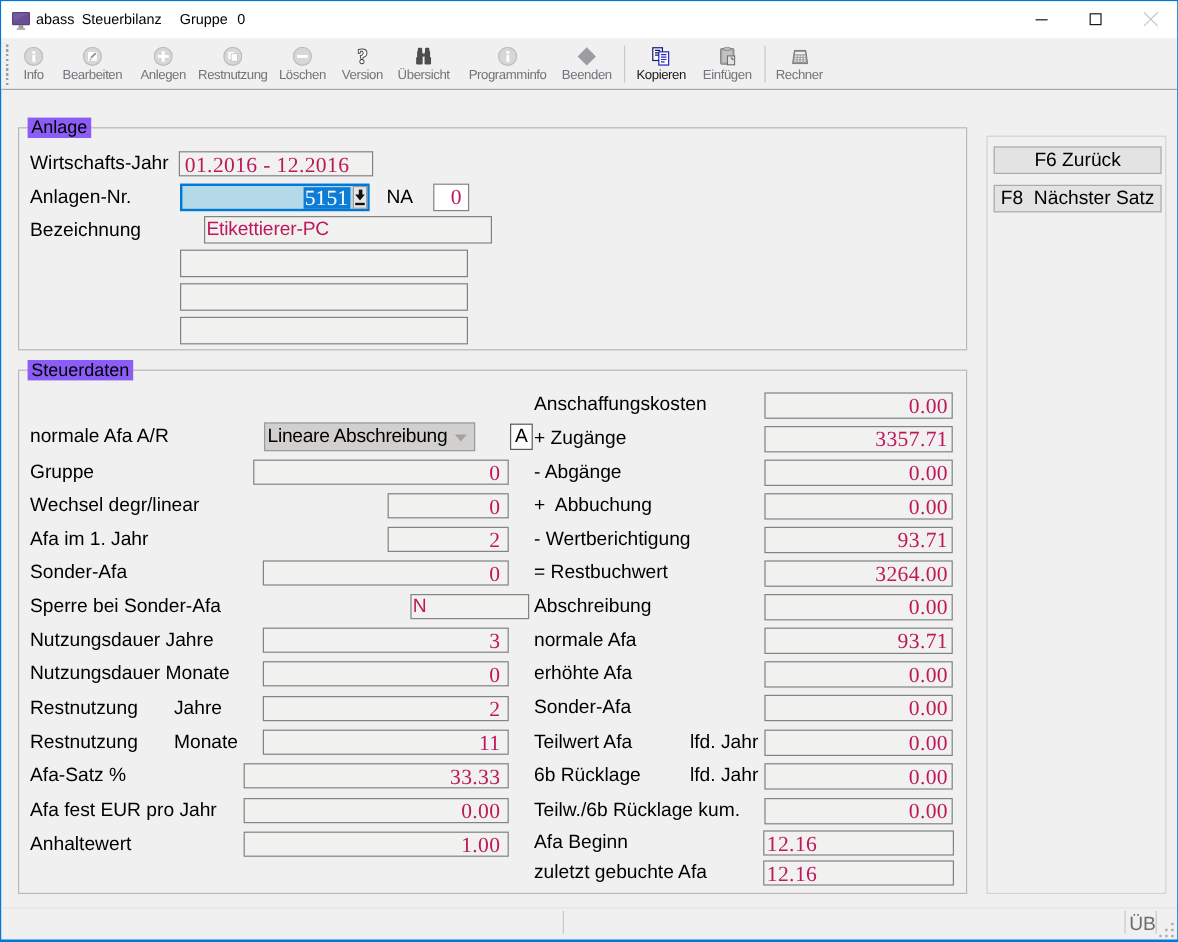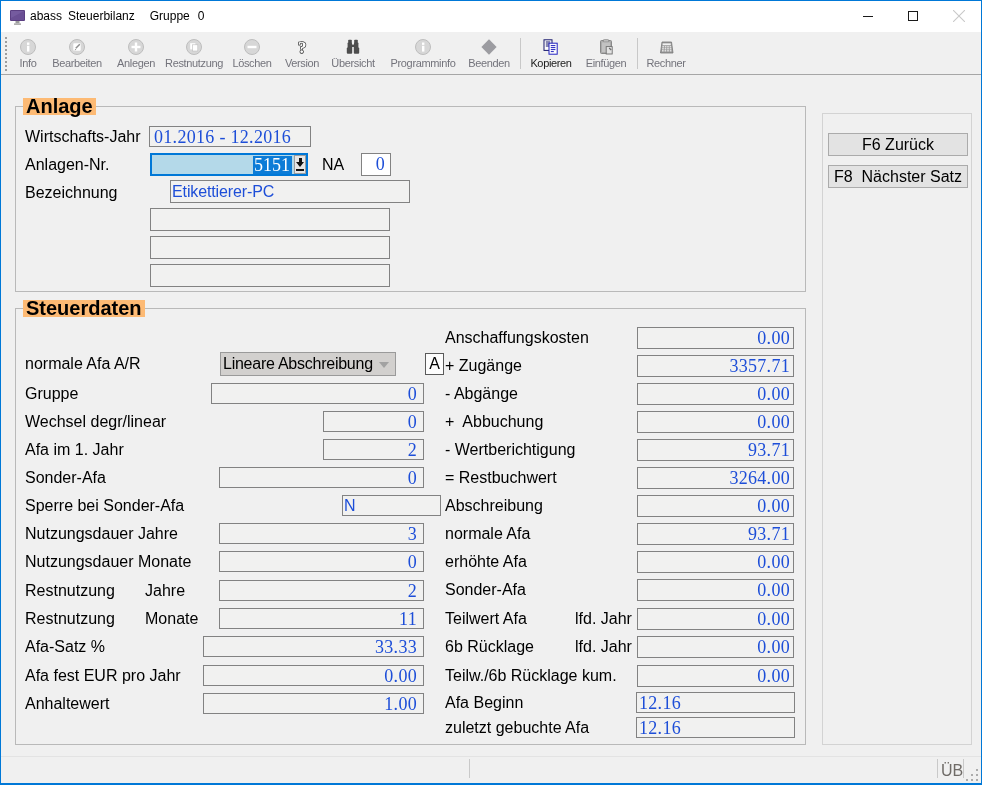--- a/index.html
+++ b/index.html
@@ -15,32 +15,32 @@
              border-bottom:1px solid #a6a6a6; }
   .grip { left:4px; top:5px; width:2px; height:36px;
           background:repeating-linear-gradient(180deg,#9d9d9d 0 2px,transparent 2px 4px); }
   .tbtn { top:2px; height:40px; text-align:center; font-size:11px; letter-spacing:-0.35px; color:#73737b; }
   .tbtn .ic { position:absolute; top:5px; left:50%; margin-left:-8px; width:16px; height:16px; }
   .tbtn .lbl { position:absolute; top:23px; left:50%; transform:translateX(-50%); white-space:nowrap; }
   .tbtn.on { color:#1a1a1a; }
   .tsep { top:6px; width:1px; height:31px; background:#c8c8c8; }
   
   .group { border:1px solid #b9b9b9; }
-  .glabel { position:absolute; top:-9px; left:7px; background:#fdba74; padding:0 3px;
-            font-size:20px; color:#000; line-height:17px;font-weight:bold; }
+  .glabel { position:absolute; top:-9px; left:7px; background:#8b5cf6; padding:0 3px;
+            font-size:15px; color:#000; line-height:17px; }
   .lab { font-size:16px; color:#000; line-height:21px; white-space:pre; }
   .field { background:#f1f1f0; border:1px solid #828282; font-family:"Liberation Serif",serif;
-           font-size:18px; letter-spacing:0.3px; color:#1d4ed8; }
+           font-size:18px; letter-spacing:0.3px; color:#be185d; }
   .num { text-align:right; padding-right:3px; }
   .numl { text-align:right; padding-right:6px; }
   .txt { font-family:"Liberation Sans",sans-serif; font-size:16px; letter-spacing:-0.12px; padding-left:1px;margin-left:20px; }
   
   #rpanel { left:821px; top:112px; width:150px; height:632px; border:1px solid #d3d3d3; }
   .fbtn { left:5px; width:140px; height:23px; background:#e3e3e3; border:1px solid #ababab;
-          font-size:16px; color:#000; text-align:center; line-height:21px;margin-top:11px; }
+          font-size:16px; color:#000; text-align:center; line-height:21px; }
   
   .ssep { width:1px; background:#c9c9c9; }
 </style>
 </head>
 <body>
 
 <div class="abs" id="titlebar"></div>
 <svg class="abs" style="left:9px;top:9px" width="16" height="15" viewBox="0 0 16 15">
   <rect x="0" y="0" width="15" height="11" rx="1" fill="#5b3f82"></rect>
   <rect x="1" y="1" width="13" height="9" fill="#6a4f94"></rect>

